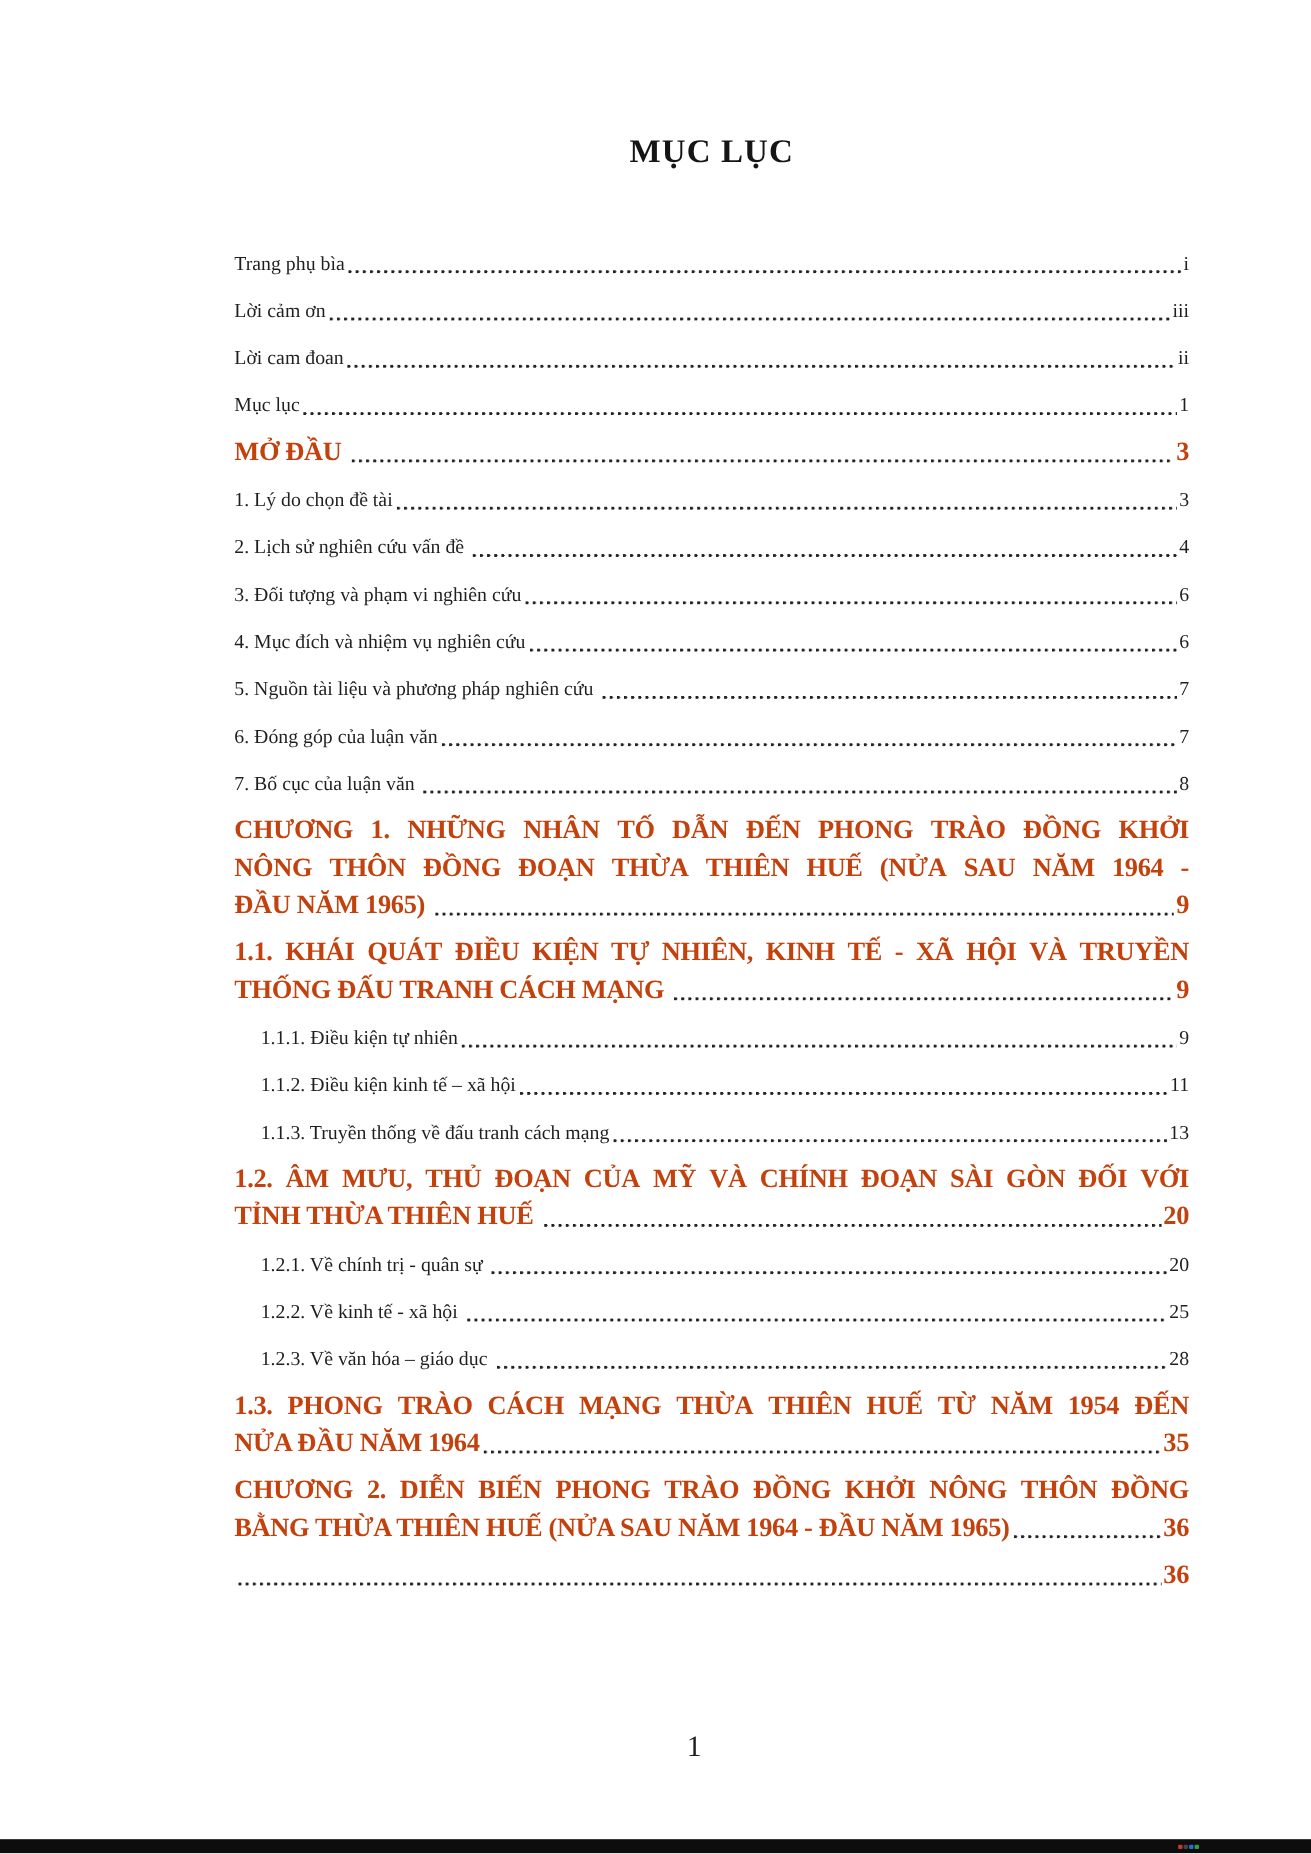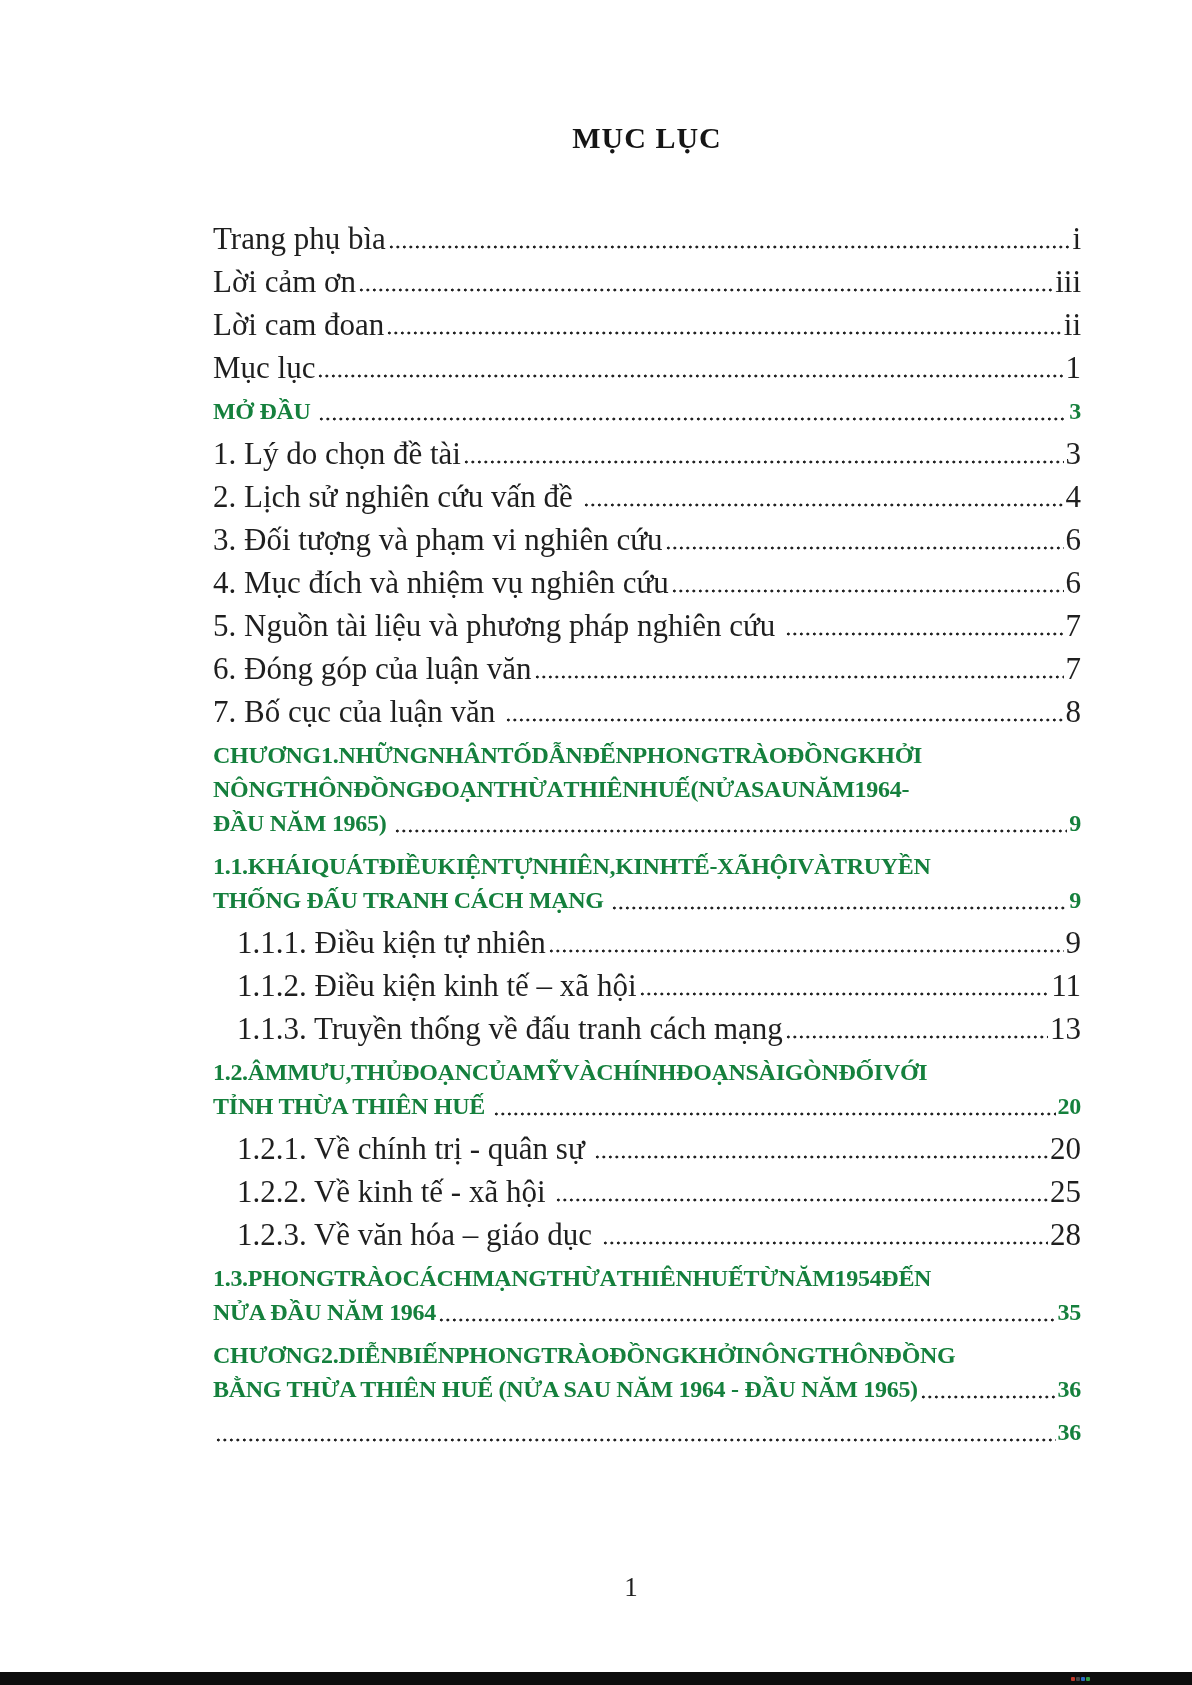--- a/index.html
+++ b/index.html
@@ -21,25 +21,25 @@
   }
   .doc-title {
     text-align: center;
     font-weight: bold;
     font-size: 30px;
     line-height: 40px;
     letter-spacing: 1px;
     margin: 0 0 64px 0;
     color: #151515;
   }
-  .toc-entry { margin-bottom: 9px; font-size: 31px; }
-  .toc-entry.bold { font-weight: bold; font-size: 24px; letter-spacing: -0.3px; color: #15803d; }
+  .toc-entry { margin-bottom: 9px; font-size: 18px; }
+  .toc-entry.bold { font-weight: bold; font-size: 24px; letter-spacing: -0.3px; color: #c2410c; }
   .toc-entry.indent { padding-left: 24px; }
   .toc-line { height: 34px; line-height: 34px; overflow: hidden; }
-  .toc-line.full { display: flex; white-space: pre; }
+  .toc-line.full { display: flex; justify-content: space-between; white-space: pre; }
   .toc-line.last { display: flex; }
   .toc-text { white-space: pre; flex: 0 0 auto; }
   .leader {
     flex: 1 1 auto;
     align-self: flex-end;
     height: 6px;
     margin: 0 2px 6px 3px;
     background-image: radial-gradient(circle at 2.2px 3px, #222222 1.35px, rgba(0,0,0,0) 1.7px);
     background-size: 6.5px 6px;
     background-repeat: repeat-x;

